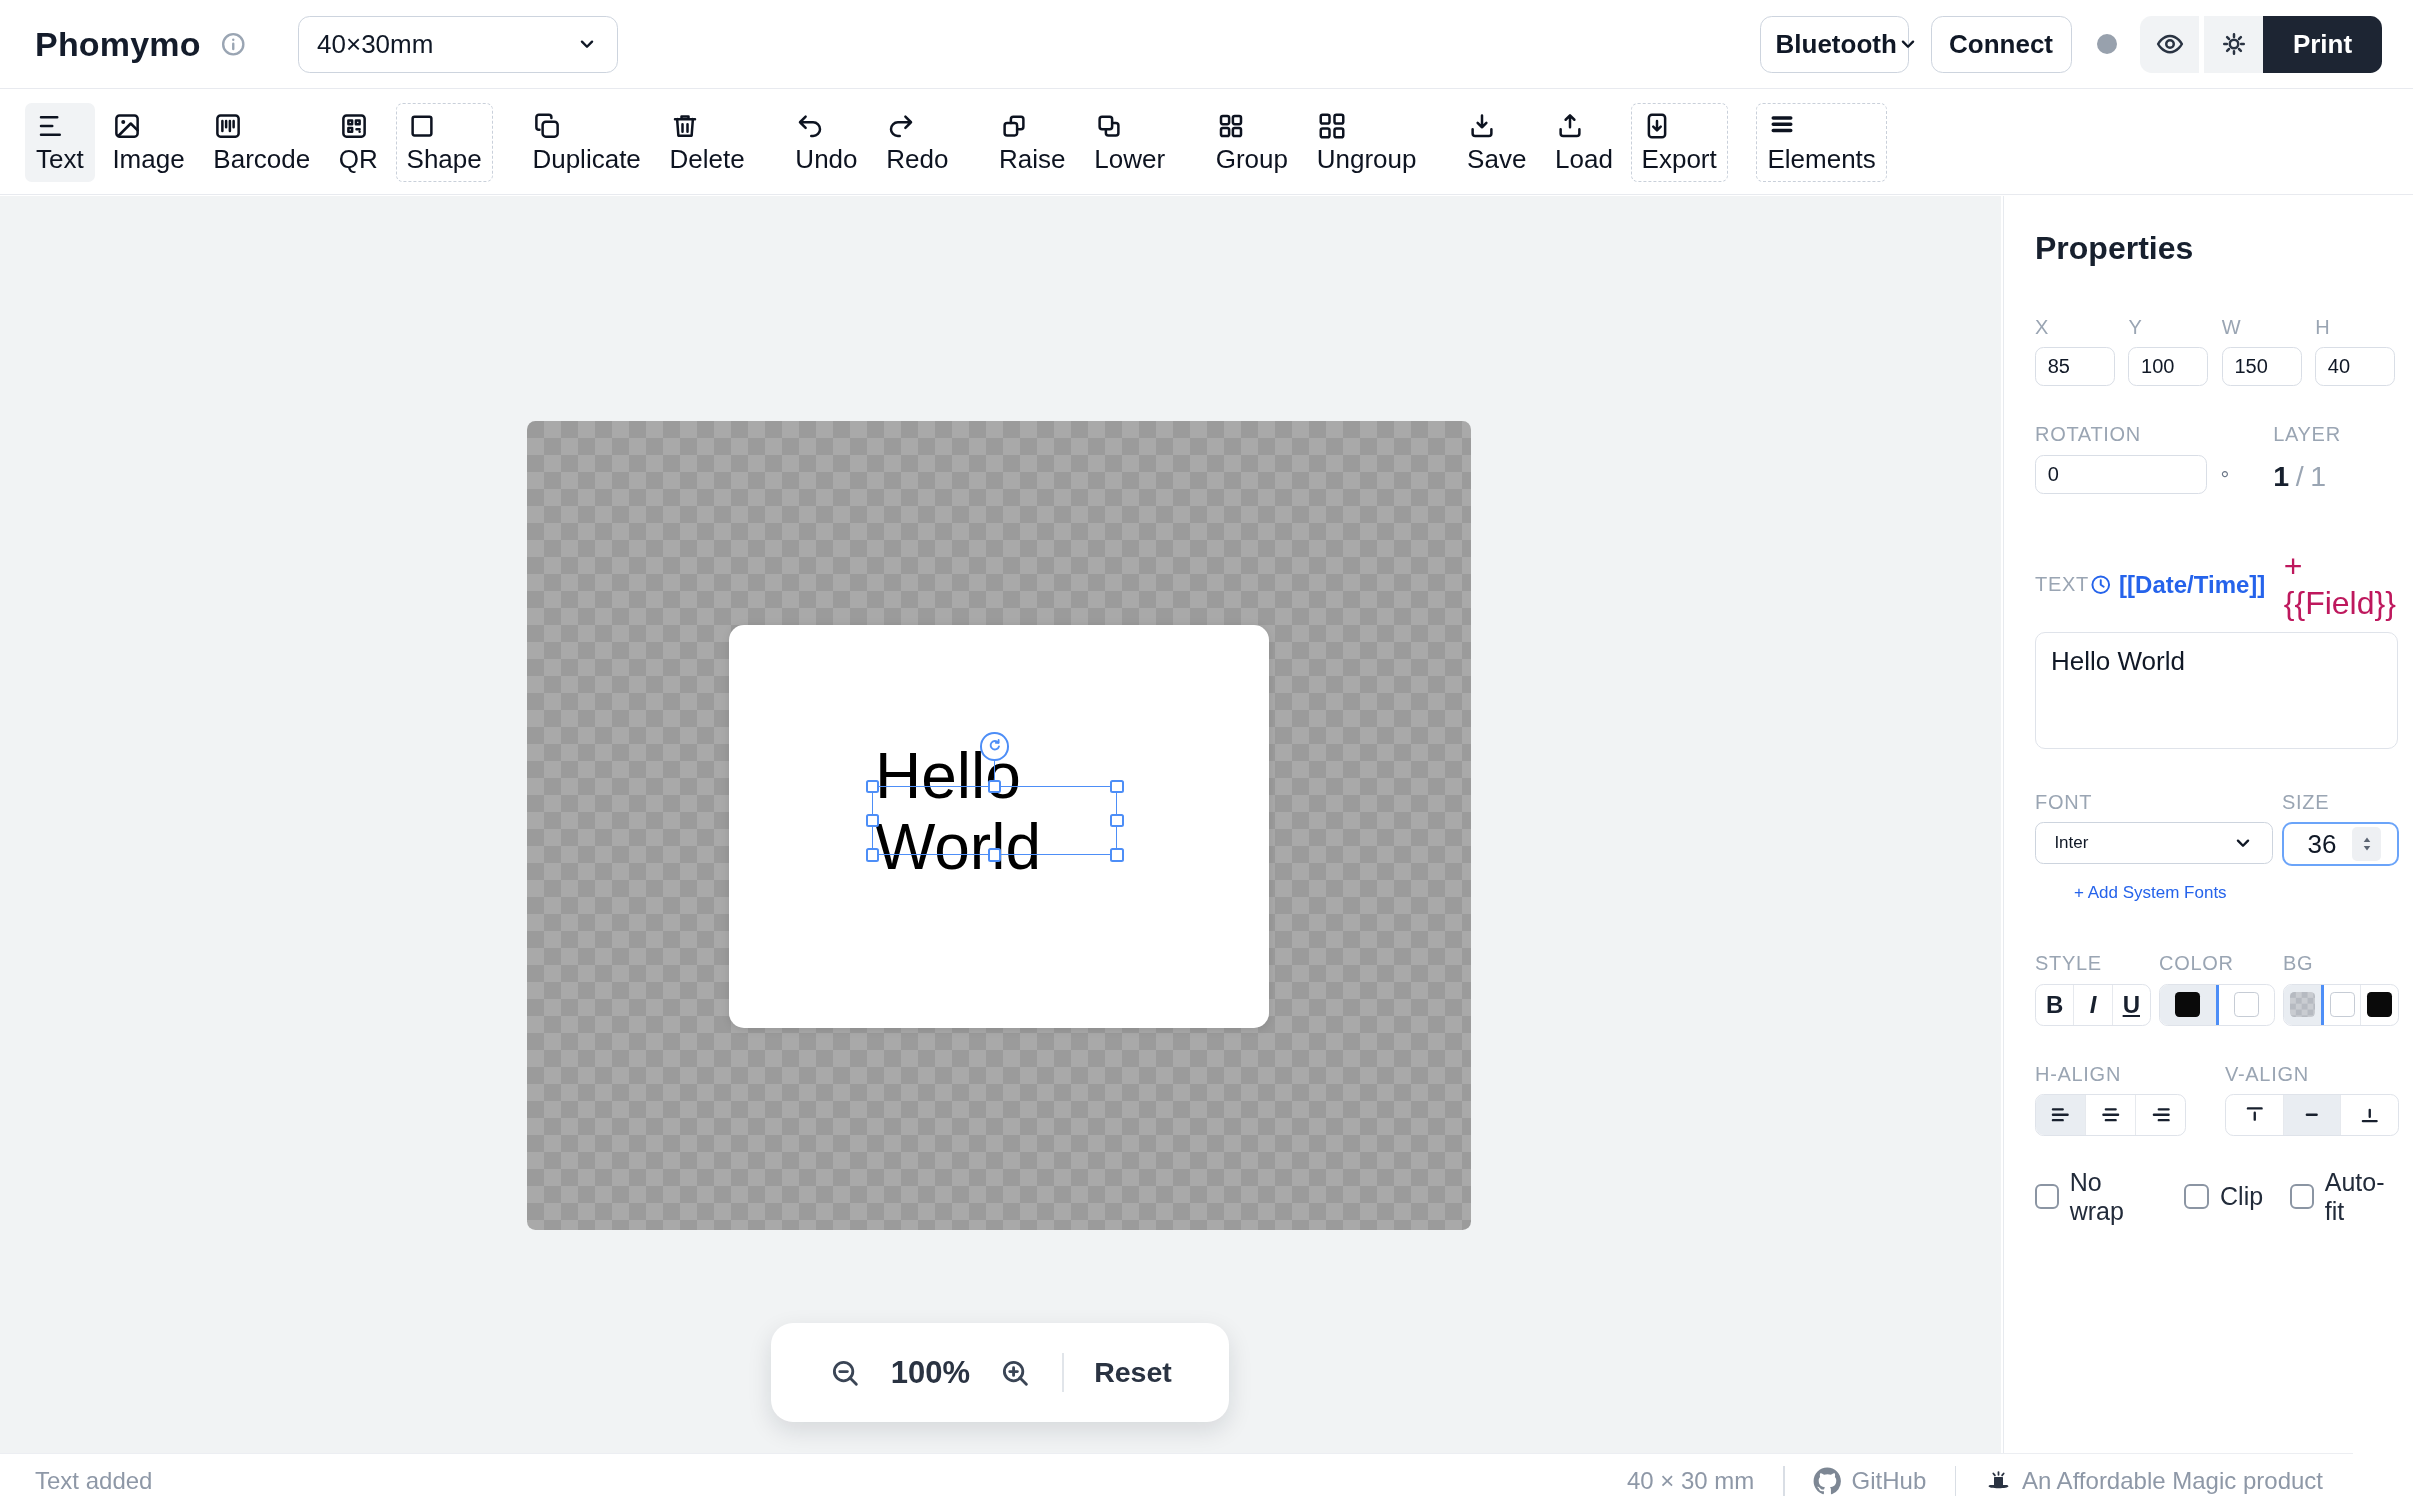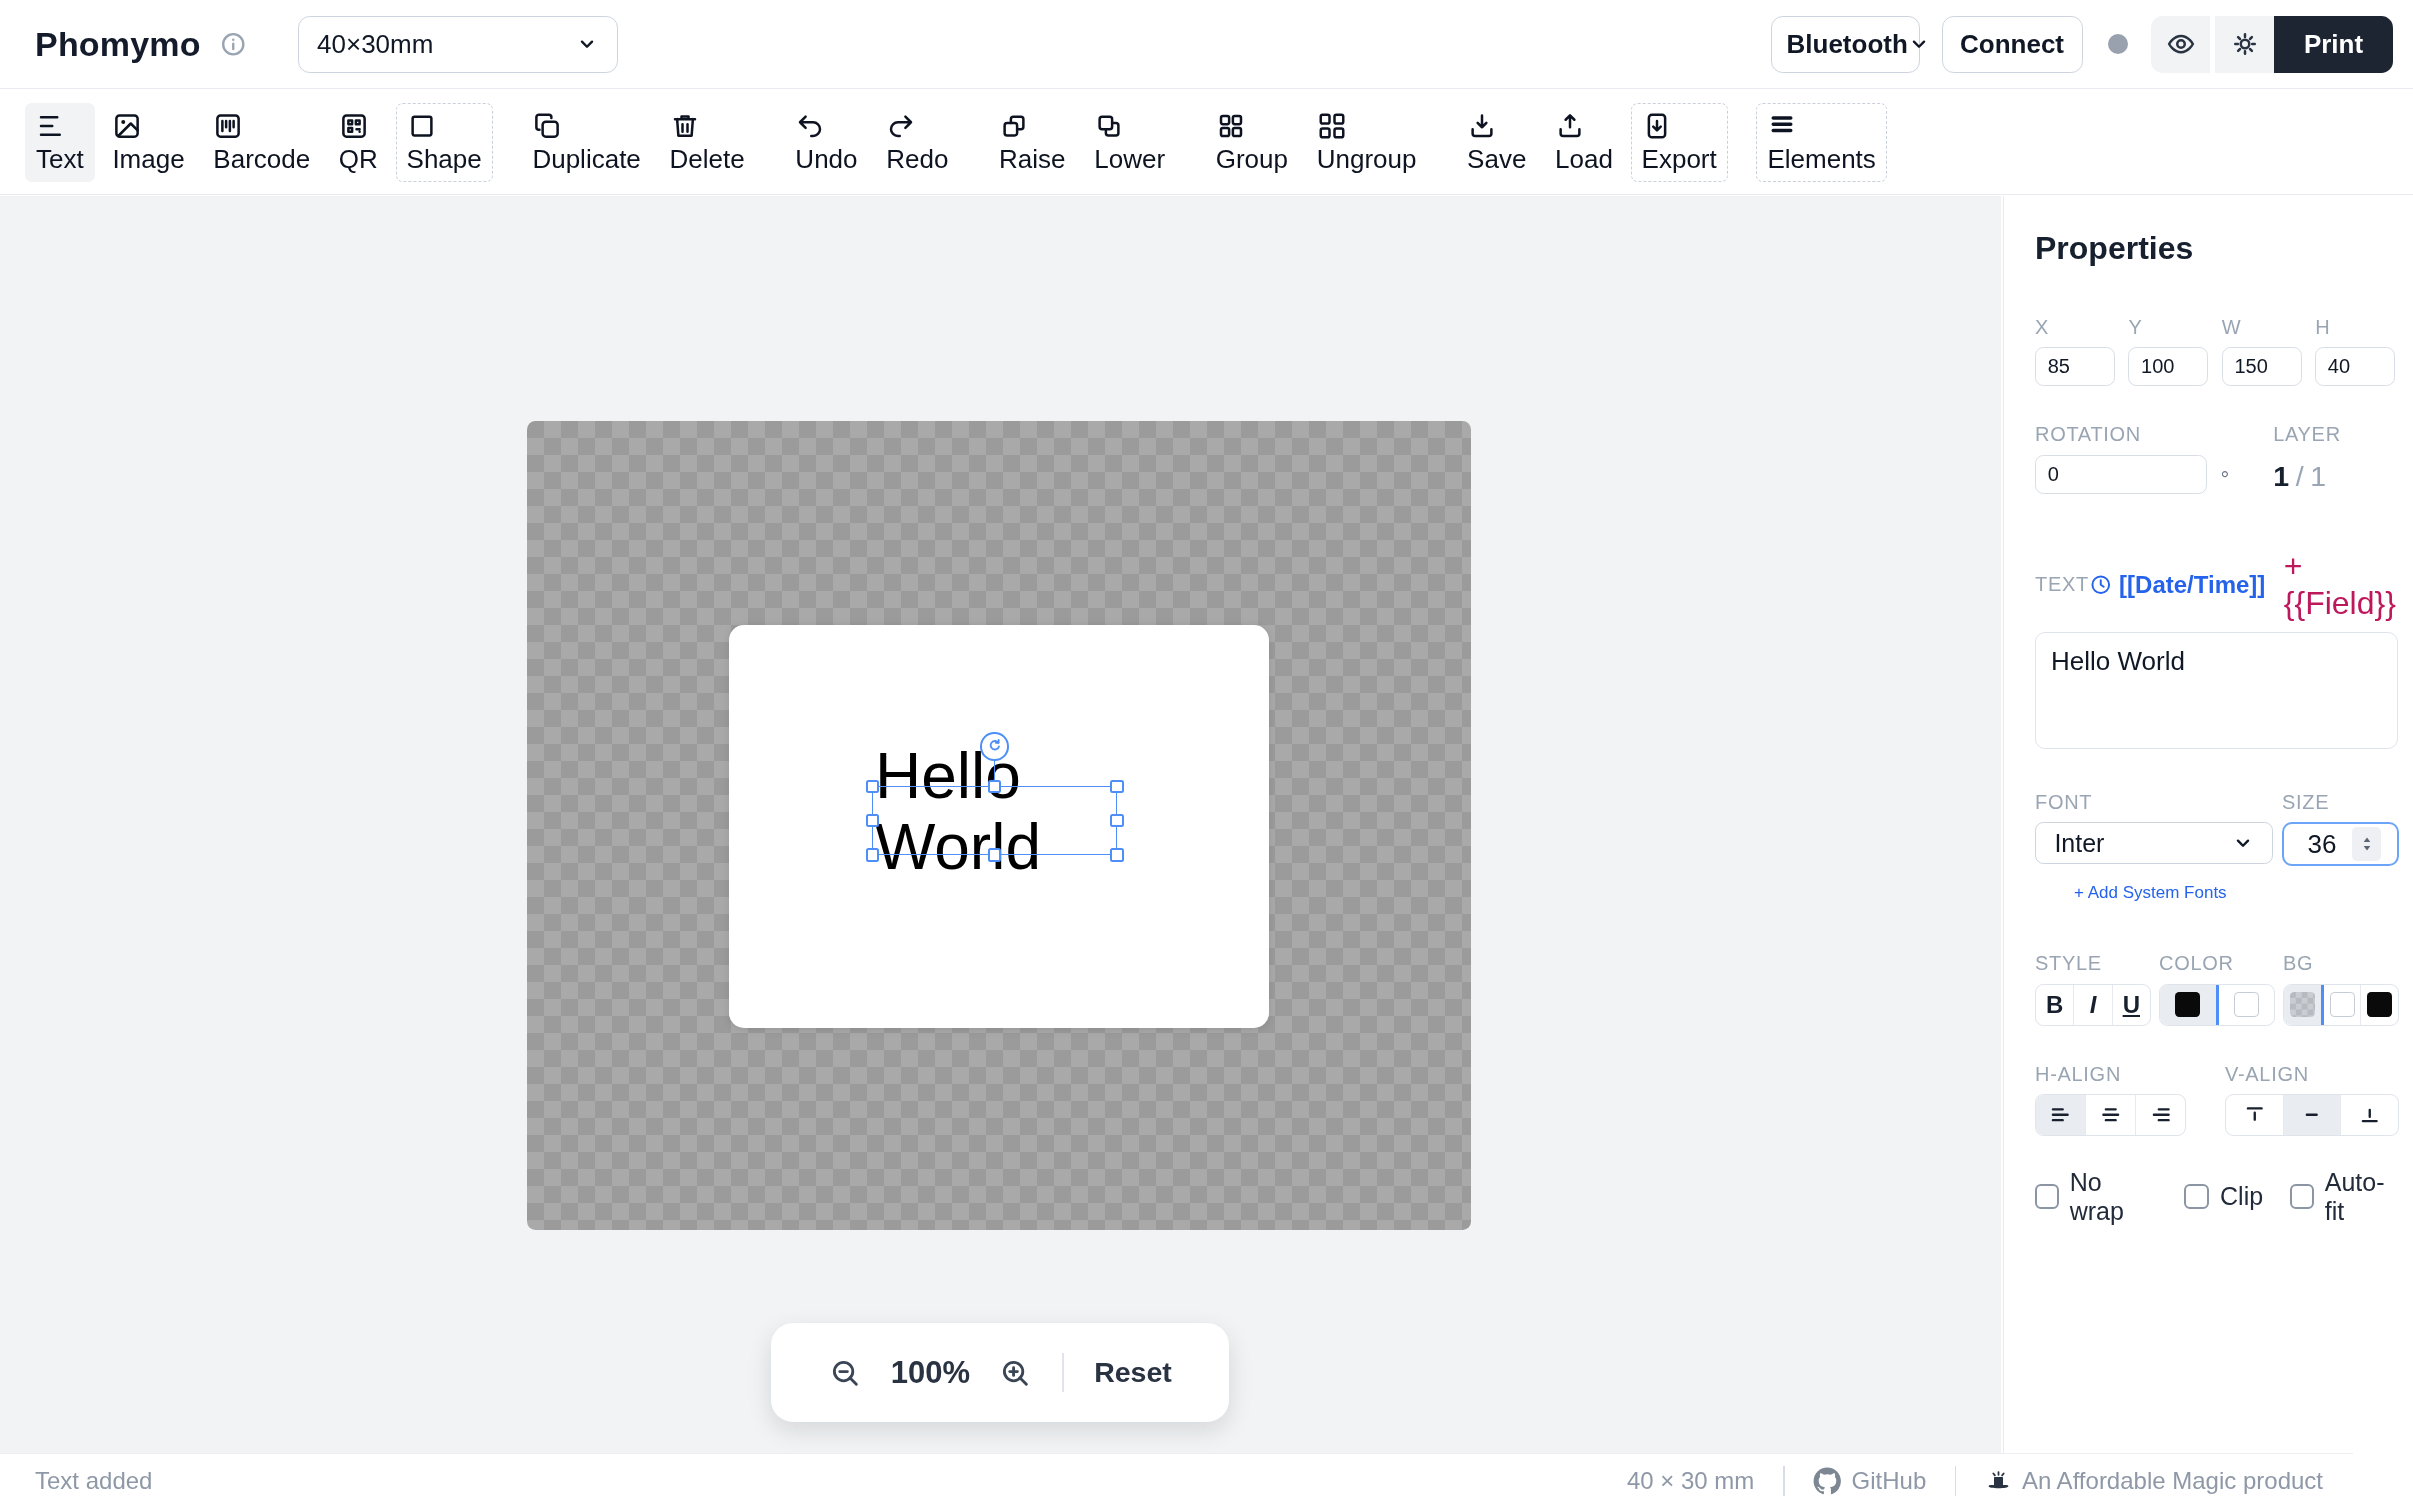--- a/index.html
+++ b/index.html
@@ -9,21 +9,21 @@
   .icn svg { display:block; }
 
   
   .header { position:absolute; left:0; top:0; width:2413px; height:89px;
     border-bottom:1.7px solid #e8eaef; display:flex; align-items:center; background:#fff; }
   .app-title { font-size:34px; font-weight:800; color:#141c2b; margin-left:35px; letter-spacing:0.2px; }
   .info-btn { margin-left:18.4px; color:#9aa5b3; }
   .select { display:flex; align-items:center; justify-content:space-between; border:1.7px solid #cdd4de;
     border-radius:11.7px; background:#fff; font-size:26px; color:#101826; padding:0 18.4px; height:57px; }
   .size-select { width:320px; margin-left:50px; }
-  .hdr-right { margin-left:auto; display:flex; align-items:center; margin-right:20px; }
+  .hdr-right { margin-left:auto; display:flex; align-items:center; margin-right:31px; }
   .bt-select { width:149px; padding:0 15px; font-weight:600; }
   .connect-btn { height:57px; width:141px; border:1.7px solid #cdd4de; border-radius:11.7px; background:#fff;
     font-size:26px; font-weight:600; color:#101826; margin-left:22px; display:flex; align-items:center; justify-content:center; }
   .status-dot { width:20px; height:20px; border-radius:50%; background:#98a1ad; margin:0 23.5px 0 25px; }
   .sq-btn { width:59px; height:57px; background:#f1f3f5; display:flex; align-items:center; justify-content:center; color:#2a3342; }
   .sq-btn.first { border-radius:11.7px 0 0 11.7px; margin-right:5px; }
   .print-btn { height:57px; width:119px; background:#1d2533; color:#fff; font-size:26px; font-weight:600;
     border-radius:0 11.7px 11.7px 0; display:flex; align-items:center; justify-content:center; }
 
   
@@ -81,21 +81,21 @@
   .layer-cur { font-weight:700; color:#17202e; }
   .layer-sep { color:#9aa5b3; margin:0 6.7px; }
   .layer-tot { color:#9aa5b3; }
   .text-row { margin-top:54px; align-items:center; justify-content:space-between; }
   .text-links { display:flex; align-items:center; gap:18.4px; }
   .link-dt { display:flex; align-items:center; gap:6.7px; color:#2563eb; font-size:24px; font-weight:600; }
   .link-field { color:#be185d; font-size:32px; font-weight:400; }
   .textarea { margin-top:10px; width:363px; height:117px; border:1.7px solid #dfe3ea; border-radius:10px;
     font-size:26px; color:#101826; padding:13.4px 15px; resize:none; font-family:inherit; outline:none; }
   .font-row { margin-top:39px; justify-content:space-between; }
-  .font-select { width:238px; height:42px; border-radius:8.4px; font-size:25px; }
+  .font-select { width:238px; height:42px; border-radius:8.4px; font-size:17px; }
   .size-fld { width:117px; }
   .size-box { display:flex; align-items:center; justify-content:center; gap:8.4px; width:117px; height:44px;
     border:2.5px solid #6ba4f9; border-radius:10px; background:#fff; }
   .size-input { border:none; width:44px; font-size:26px; text-align:center; color:#101826; outline:none; font-family:inherit; }
   .stepper { width:28.5px; height:34px; background:#eef0f3; border-radius:5px; display:flex; align-items:center;
     justify-content:center; color:#5b6472; }
   .add-fonts { margin:17px 0 0 39px; color:#2563eb; font-size:17px; }
   .scb-row { margin-top:49px; justify-content:space-between; }
   .seg { display:flex; border:1.7px solid #dfe3ea; border-radius:8.4px; overflow:hidden; height:42px; background:#fff; }
   .seg-cell { flex:1; display:flex; align-items:center; justify-content:center; border-right:1.7px solid #e6e9ee; color:#18202e; }

